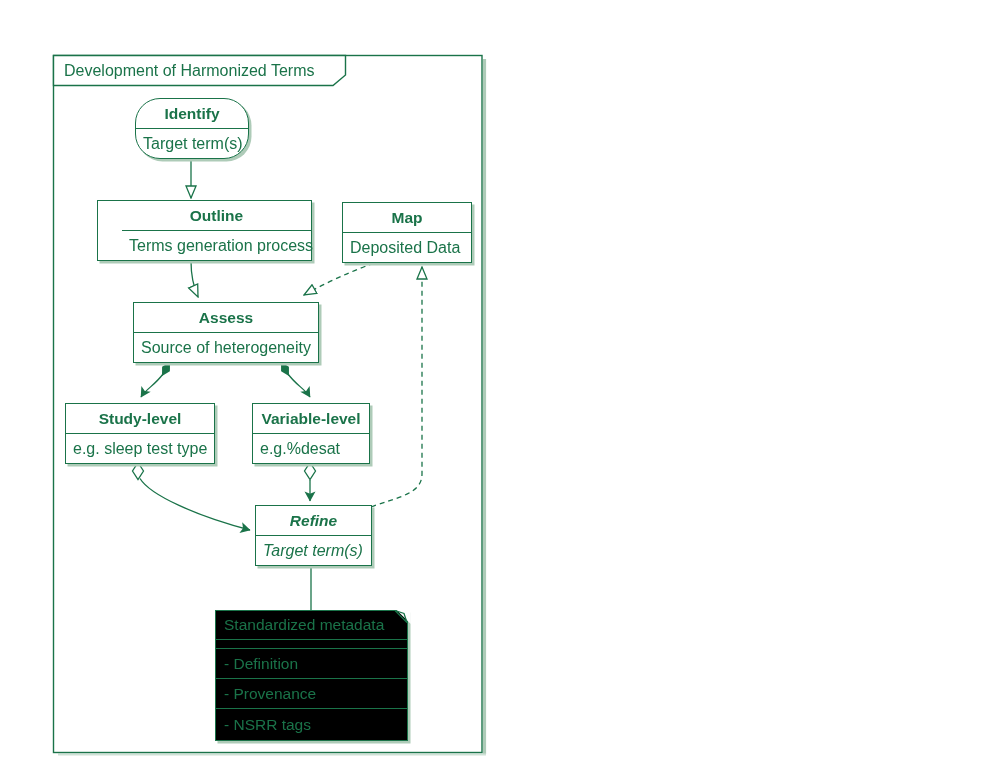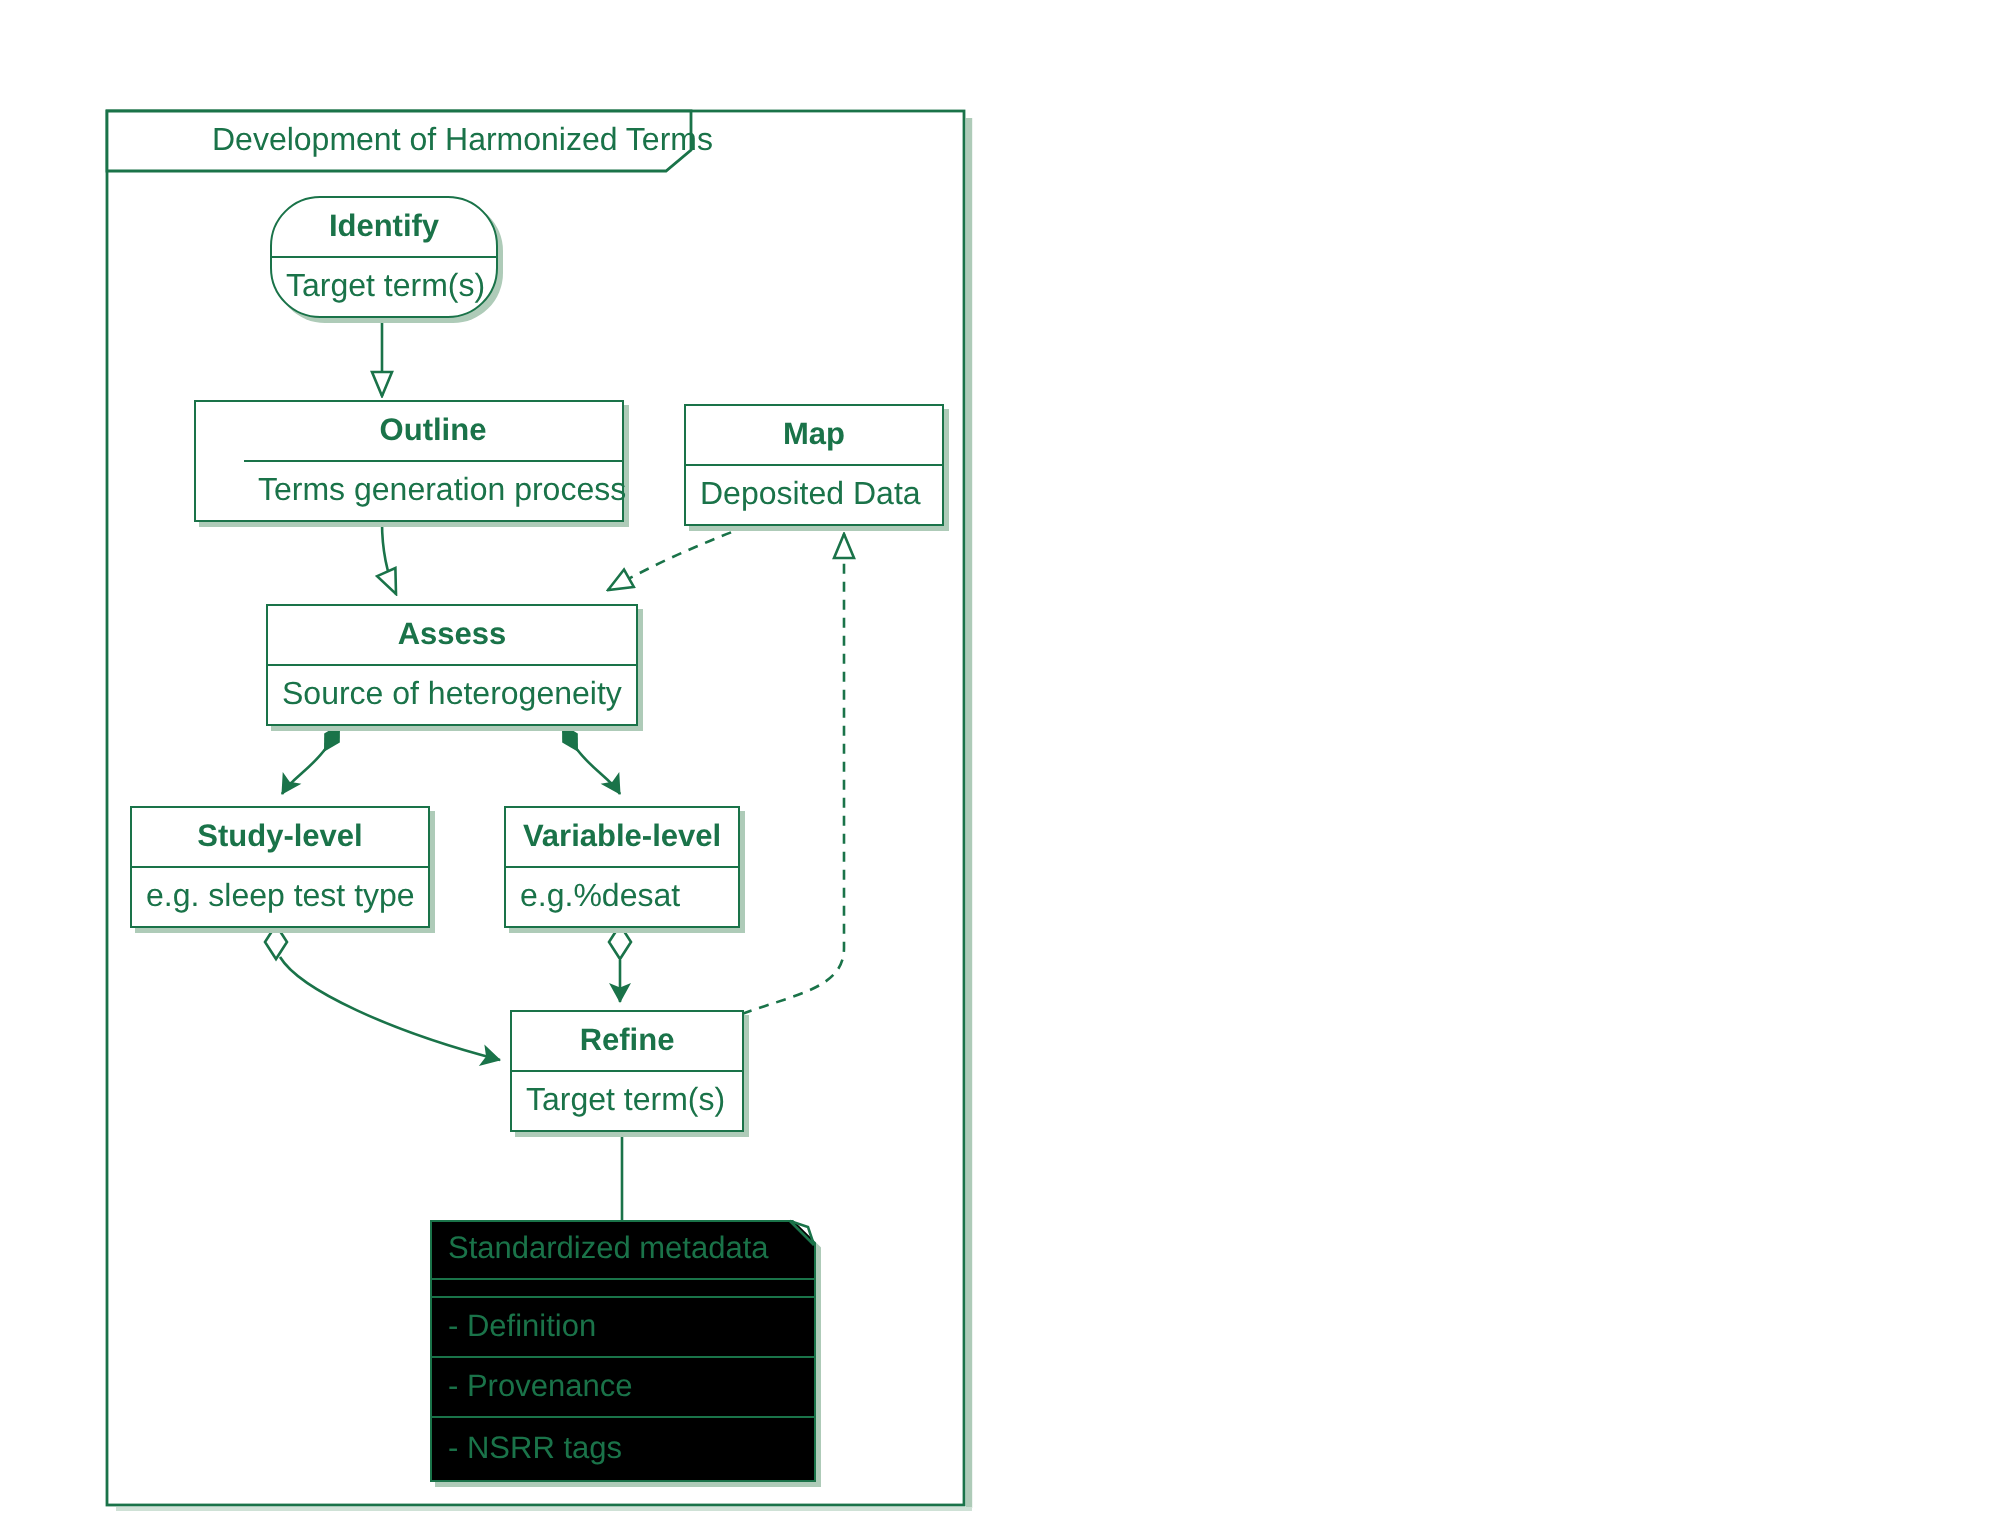--- a/index.html
+++ b/index.html
@@ -8,21 +8,21 @@
   }
   html,body{margin:0;padding:0;background:#fff;}
   .canvas{
     position:relative;width:1000px;height:769px;background:#ffffff;
     font-family:"Liberation Sans",sans-serif;overflow:hidden;color:var(--g);
   }
   svg.layer{position:absolute;left:0;top:0;z-index:1;}
   svg.overlay{position:absolute;z-index:3;}
   .frame-title{
     position:absolute;left:64px;top:61px;z-index:2;
-    font-size:16px;line-height:20px;color:var(--g);white-space:nowrap;margin-left:42px;
+    font-size:16px;line-height:20px;color:var(--g);white-space:nowrap;
   }
   .node{
     position:absolute;z-index:2;background:#fff;
     border:1.4px solid var(--g);
     box-shadow:2.5px 2.5px 0 var(--shadow);
     color:var(--g);
   }
   .node .hd{
     height:29px;line-height:29px;padding:0 6px;
     font-size:15.5px;font-weight:bold;text-align:center;
@@ -113,21 +113,21 @@
   <div class="node" style="left:65px;top:403px;width:148px;">
     <div class="hd">Study-level</div>
     <div class="bd">e.g. sleep test type</div>
   </div>
 
   <div class="node" style="left:252px;top:403px;width:116px;">
     <div class="hd">Variable-level</div>
     <div class="bd">e.g.%desat</div>
   </div>
 
-  <div class="node" style="left:255px;top:505px;width:115px;">
+  <div class="node" style="left:255px;top:505px;width:115px;font-style:italic;">
     <div class="hd">Refine</div>
     <div class="bd">Target term(s)</div>
   </div>
 
   <div class="note">
     <div class="nhd">Standardized metadata</div>
     <div class="ngap"></div>
     <div class="nitem">- Definition</div>
     <div class="nitem">- Provenance</div>
     <div class="nitem">- NSRR tags</div>

